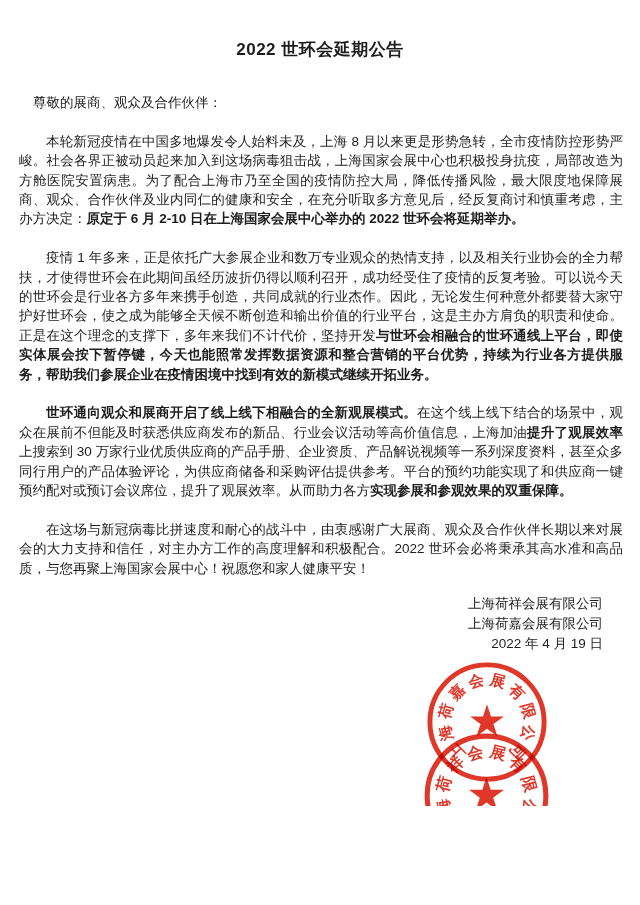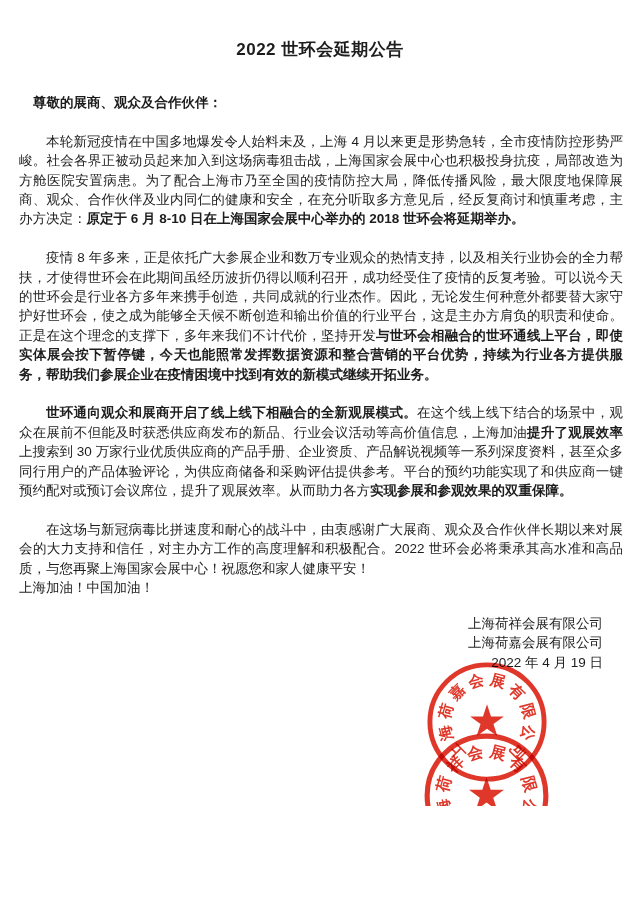--- a/index.html
+++ b/index.html
@@ -14,21 +14,21 @@
   .title{
     padding-top:38px;
     text-align:center;
     font-size:17px;
     font-weight:bold;
     line-height:24px;
     letter-spacing:.5px;
   }
   .salutation{
     margin:31px 17px 8px 33px;
-    font-weight:bold;
+    font-weight:normal;
     font-size:13.5px;
     line-height:19.4px;
   }
   .content{
     margin:0 17px 0 19px;
     font-size:13.5px;
     line-height:19.4px;
     text-align:justify;
   }
   .para{margin:19.4px 0 0 0;}
@@ -54,25 +54,24 @@
 </head>
 <body>
 
 <div class="page">
 
   <div class="title">2022 世环会延期公告</div>
 
   <div class="salutation">尊敬的展商、观众及合作伙伴：</div>
 
   <div class="content" id="doc-body">
-      <div class="para indent"><span>本轮新冠疫情在中国多地爆发令人始料未及，上海 4 月以来更是形势急转，全市疫情防控形势严峻。社会各界正被动员起来加入到这场病毒狙击战，上海国家会展中心也积极投身抗疫，局部改造为方舱医院安置病患。为了配合上海市乃至全国的疫情防控大局，降低传播风险，最大限度地保障展商、观众、合作伙伴及业内同仁的健康和安全，在充分听取多方意见后，经反复商讨和慎重考虑，主办方决定：</span><span class="b">原定于 6 月 8-10 日在上海国家会展中心举办的 2018 世环会将延期举办。</span></div>
-      <div class="para indent"><span>疫情 8 年多来，正是依托广大参展企业和数万专业观众的热情支持，以及相关行业协会的全力帮扶，才使得世环会在此期间虽经历波折仍得以顺利召开，成功经受住了疫情的反复考验。可以说今天的世环会是行业各方多年来携手创造，共同成就的行业杰作。因此，无论发生何种意外都要替大家守护好世环会，使之成为能够全天候不断创造和输出价值的行业平台，这是主办方肩负的职责和使命。正是在这个理念的支撑下，多年来我们不计代价，坚持开发</span><span class="b">与世环会相融合的世环通线上平台，即使实体展会按下暂停键，今天也能照常发挥数据资源和整合营销的平台优势，持续为行业各方提供服务，帮助我们参展企业在疫情困境中找到有效的新模式继续开拓业务。</span></div>
+      <div class="para indent"><span>本轮新冠疫情在中国多地爆发令人始料未及，上海 8 月以来更是形势急转，全市疫情防控形势严峻。社会各界正被动员起来加入到这场病毒狙击战，上海国家会展中心也积极投身抗疫，局部改造为方舱医院安置病患。为了配合上海市乃至全国的疫情防控大局，降低传播风险，最大限度地保障展商、观众、合作伙伴及业内同仁的健康和安全，在充分听取多方意见后，经反复商讨和慎重考虑，主办方决定：</span><span class="b">原定于 6 月 2-10 日在上海国家会展中心举办的 2022 世环会将延期举办。</span></div>
+      <div class="para indent"><span>疫情 1 年多来，正是依托广大参展企业和数万专业观众的热情支持，以及相关行业协会的全力帮扶，才使得世环会在此期间虽经历波折仍得以顺利召开，成功经受住了疫情的反复考验。可以说今天的世环会是行业各方多年来携手创造，共同成就的行业杰作。因此，无论发生何种意外都要替大家守护好世环会，使之成为能够全天候不断创造和输出价值的行业平台，这是主办方肩负的职责和使命。正是在这个理念的支撑下，多年来我们不计代价，坚持开发</span><span class="b">与世环会相融合的世环通线上平台，即使实体展会按下暂停键，今天也能照常发挥数据资源和整合营销的平台优势，持续为行业各方提供服务，帮助我们参展企业在疫情困境中找到有效的新模式继续开拓业务。</span></div>
       <div class="para indent"><span class="b">世环通向观众和展商开启了线上线下相融合的全新观展模式。</span><span>在这个线上线下结合的场景中，观众在展前不但能及时获悉供应商发布的新品、行业会议活动等高价值信息，上海加油</span><span class="b">提升了观展效率</span><span>上搜索到 30 万家行业优质供应商的产品手册、企业资质、产品解说视频等一系列深度资料，甚至众多同行用户的产品体验评论，为供应商储备和采购评估提供参考。平台的预约功能实现了和供应商一键预约配对或预订会议席位，提升了观展效率。从而助力各方</span><span class="b">实现参展和参观效果的双重保障。</span></div>
       <div class="para indent"><span>在这场与新冠病毒比拼速度和耐心的战斗中，由衷感谢广大展商、观众及合作伙伴长期以来对展会的大力支持和信任，对主办方工作的高度理解和积极配合。2022 世环会必将秉承其高水准和高品质，与您再聚上海国家会展中心！祝愿您和家人健康平安！</span></div>
-      <div class="para noindent"><span>上海加油！中国加油！</span></div>
     </div>
 
   <div class="signature">
     <div>上海荷祥会展有限公司</div>
     <div>上海荷嘉会展有限公司</div>
     <div>2022 年 4 月 19 日</div>
   </div>
 
   <svg class="stamp stamp1" viewBox="-64 -64 128 128">
       <circle r="58" fill="none" stroke="#dd2718" stroke-width="5"></circle>

